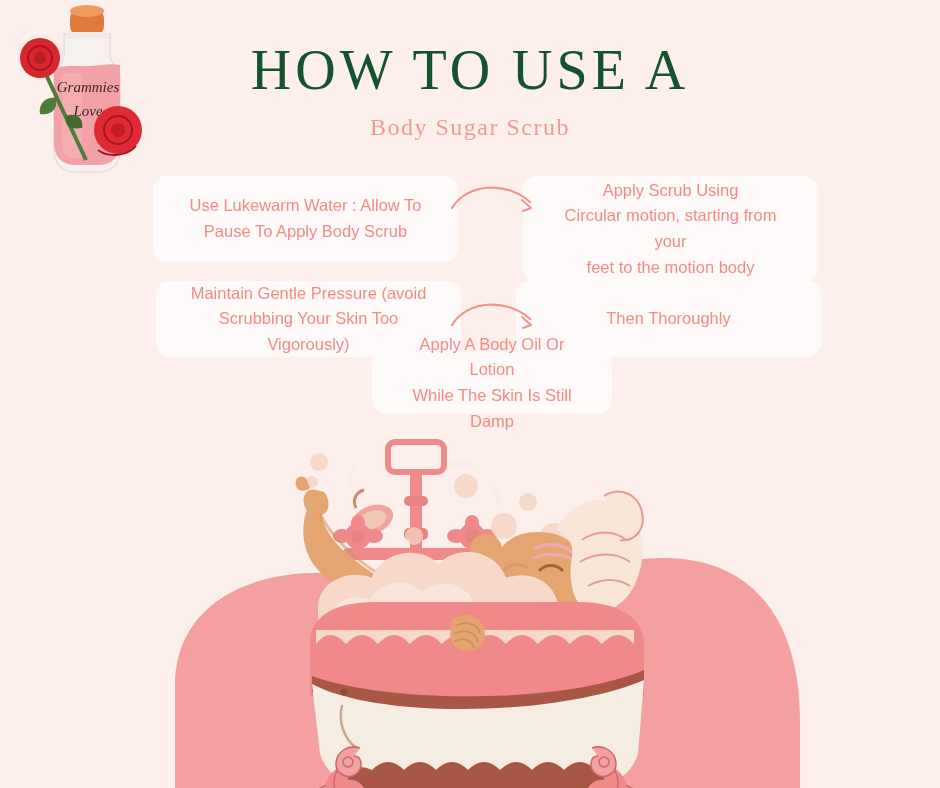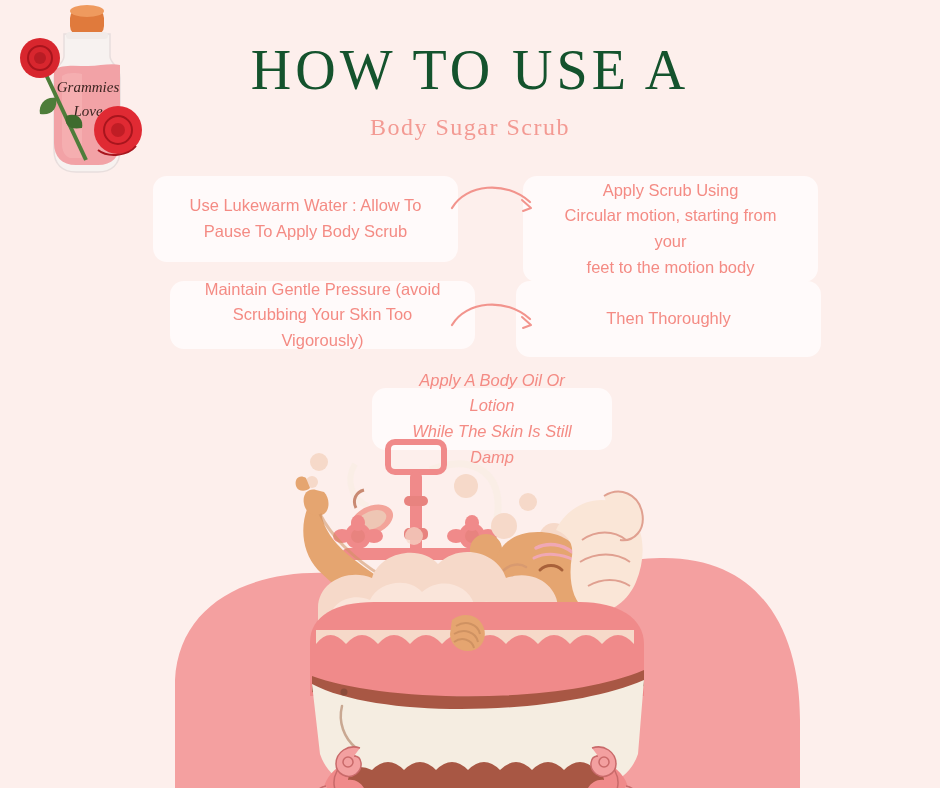--- a/index.html
+++ b/index.html
@@ -56,23 +56,23 @@
     text-align:center;
     color:#f48b84;
     font-size:16.5px;
     line-height:1.55;
     padding:8px 26px;
   }
   .step span { display:block; width:100%; }
 
   #step1 { left:153px; top:176px; width:305px; height:86px; }
   #step2 { left:523px; top:176px; width:295px; height:106px; }
-  #step3 { left:170px; top:281px; width:305px; height:68px; }
+  #step3 { left:156px; top:281px; width:305px; height:76px; }
   #step4 { left:516px; top:281px; width:305px; height:76px; }
-  #step5 { left:372px; top:388px; width:240px; height:62px;font-style:italic; }
+  #step5 { left:372px; top:352px; width:240px; height:62px; }
 
   
   .arrow { position:absolute; overflow:visible; }
   #arrow1 { left:450px; top:178px; width:100px; height:50px; }
   #arrow2 { left:450px; top:293px; width:100px; height:50px; }
 
   
   .illus { position:absolute; left:0; top:430px; width:940px; height:358px; }
 </style>
 </head>

